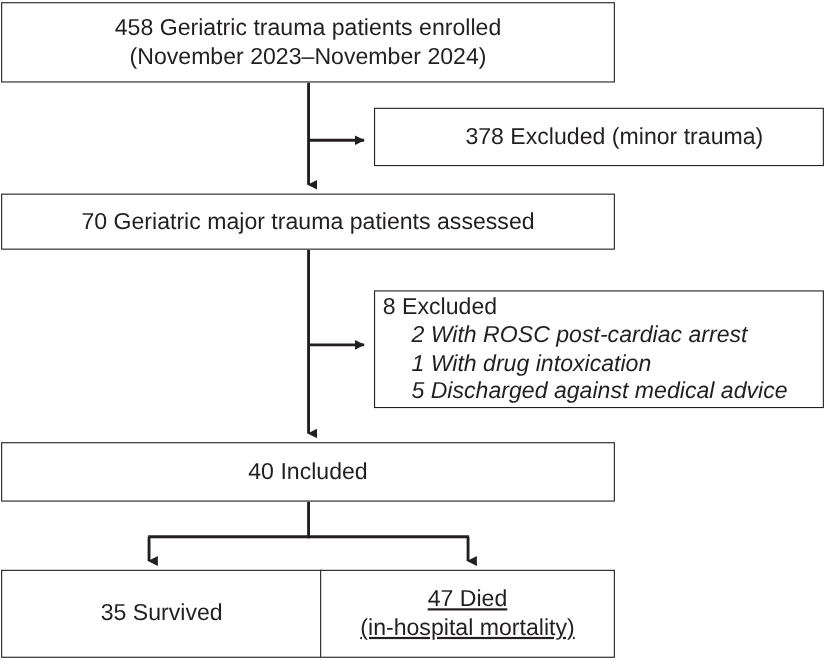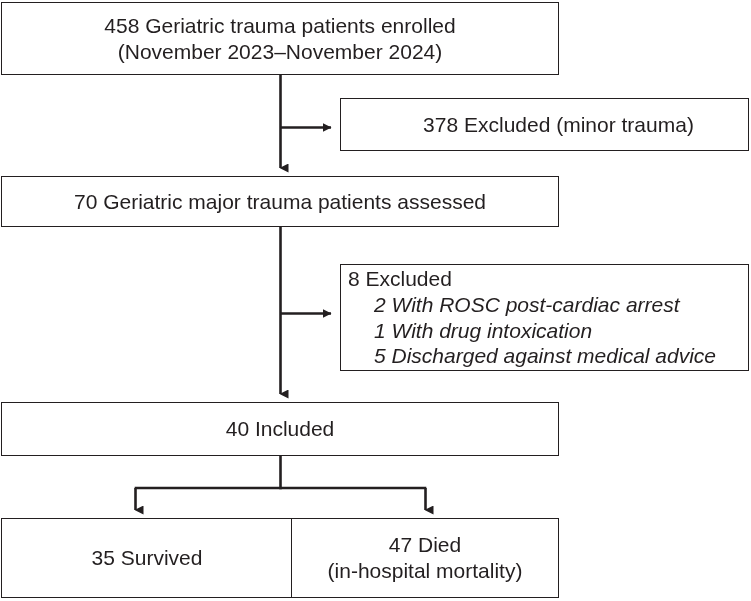--- a/index.html
+++ b/index.html
@@ -53,21 +53,21 @@
     height: 601px;
     pointer-events: none;
   }
   
   #box-enrolled   { left: 1px;   top: 2px;   width: 558px; height: 73px; }
   #box-excluded-1 { left: 340px; top: 98px; width: 409px; height: 53px; padding-left: 28px; }
   #box-assessed   { left: 1px;   top: 176px; width: 558px; height: 51px; }
   #box-excluded-2 { left: 340px; top: 248px; width: 409px; height: 107px; margin-top: 16px; }
   #box-included   { left: 1px;   top: 402px; width: 558px; height: 54px; }
   #box-survived   { left: 1px;   top: 518px; width: 292px; height: 80px; }
-  #box-died       { left: 291px; top: 518px; width: 268px; height: 80px; }
+  #box-died       { left: 291px; top: 518px; width: 268px; height: 80px; text-decoration: underline; }
 </style>
 </head>
 <body>
 
 <div id="flow">
 
   <svg class="connectors" viewBox="0 0 751 601" xmlns="http://www.w3.org/2000/svg">
     <defs>
       <marker id="arrowDown" markerWidth="9" markerHeight="9" refX="4.5" refY="8" orient="auto" markerUnits="userSpaceOnUse">
         <path d="M0,0 L9,0 L4.5,9 Z" fill="#231f20"></path>

